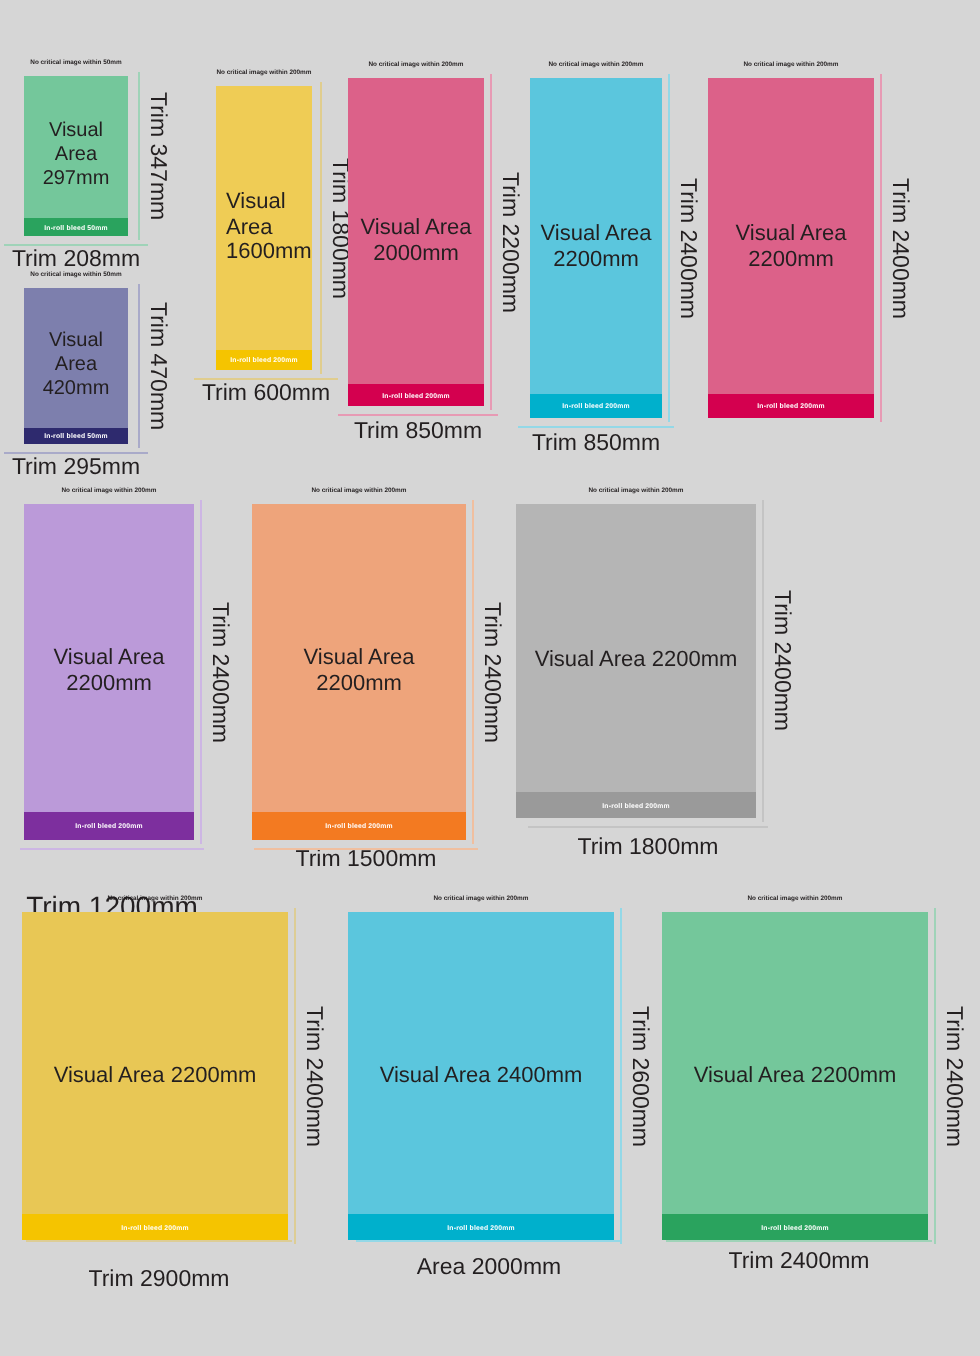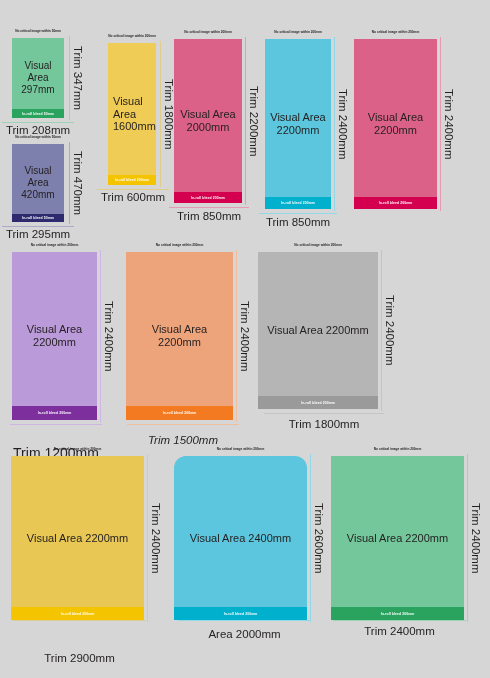--- a/index.html
+++ b/index.html
@@ -229,21 +229,21 @@
         <div>2200mm</div>
       </div>
       <div class="bleed" style="height:14px;background:#f37a21;font-size:3.4px;">In-roll bleed 200mm</div>
     </div>
     <div class="vdim" style="left:110px;top:-2px;width:17px;height:172px;">
       <div class="vline" style="background:#f0bf9f;"></div>
       <div class="vtxt" style="font-size:11.5px;">Trim 2400mm</div>
     </div>
     <div class="hdim" style="left:1px;top:172px;width:112px;">
       <div class="hline" style="background:#f0bf9f;"></div>
-      <div class="htxt" style="font-size:11.5px;padding-top:10px;font-style:italic;">Trim 1500mm</div>
+      <div class="htxt" style="font-size:11.5px;padding-top:0;">Trim 1500mm</div>
     </div>
   </div>
 
   <div class="group" style="left:258px;top:252px;">
     <div class="toplabel" style="top:-9px;font-size:3.2px;width:120px;">No critical image within 200mm</div>
     <div class="panel" style="width:120px;height:157px;background:#b5b5b5;">
       <div class="va" style="font-size:11px;">
         <div>Visual Area 2200mm</div>
       </div>
       <div class="bleed" style="height:13px;background:#9a9a9a;font-size:3.4px;">In-roll bleed 200mm</div>
@@ -266,26 +266,26 @@
       </div>
       <div class="bleed" style="height:13px;background:#f5c400;font-size:3.4px;">In-roll bleed 200mm</div>
     </div>
     <div class="vdim" style="left:136px;top:-2px;width:17px;height:168px;">
       <div class="vline" style="background:#ddcd95;"></div>
       <div class="vtxt" style="font-size:11.5px;">Trim 2400mm</div>
     </div>
   </div>
   <div class="hdim" style="left:13px;top:620px;width:133px;">
     <div class="hline" style="background:#ddcd95;"></div>
-    <div class="htxt" style="font-size:11.5px;padding-top:3px;margin-top:29px;">Trim 2900mm</div>
+    <div class="htxt" style="font-size:11.5px;padding-top:14px;">Trim 2900mm</div>
   </div>
 
   <div class="group" style="left:174px;top:456px;">
     <div class="toplabel" style="top:-9px;font-size:3.2px;width:133px;">No critical image within 200mm</div>
-    <div class="panel" style="width:133px;height:164px;background:#5bc6dd;border-radius:12px;">
+    <div class="panel" style="width:133px;height:164px;background:#5bc6dd;">
       <div class="va" style="font-size:11px;">
         <div>Visual Area 2400mm</div>
       </div>
       <div class="bleed" style="height:13px;background:#00b0cc;font-size:3.4px;">In-roll bleed 200mm</div>
     </div>
     <div class="vdim" style="left:136px;top:-2px;width:17px;height:168px;">
       <div class="vline" style="background:#93d8e7;"></div>
       <div class="vtxt" style="font-size:11.5px;">Trim 2600mm</div>
     </div>
   </div>

